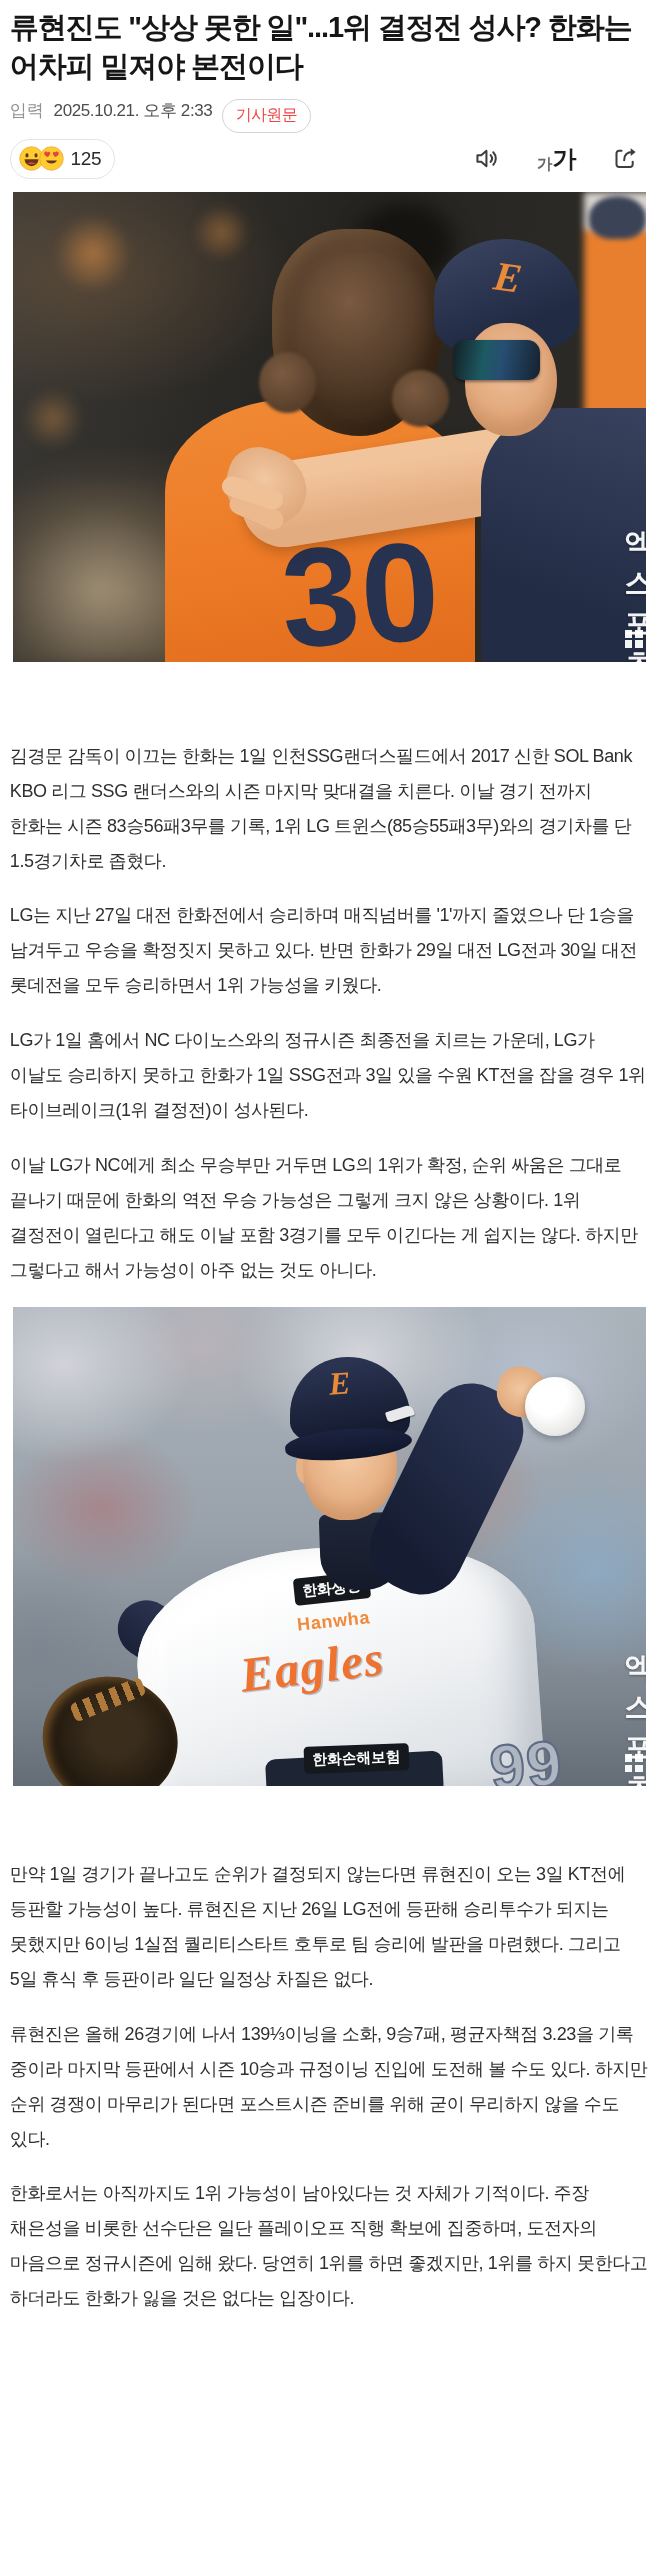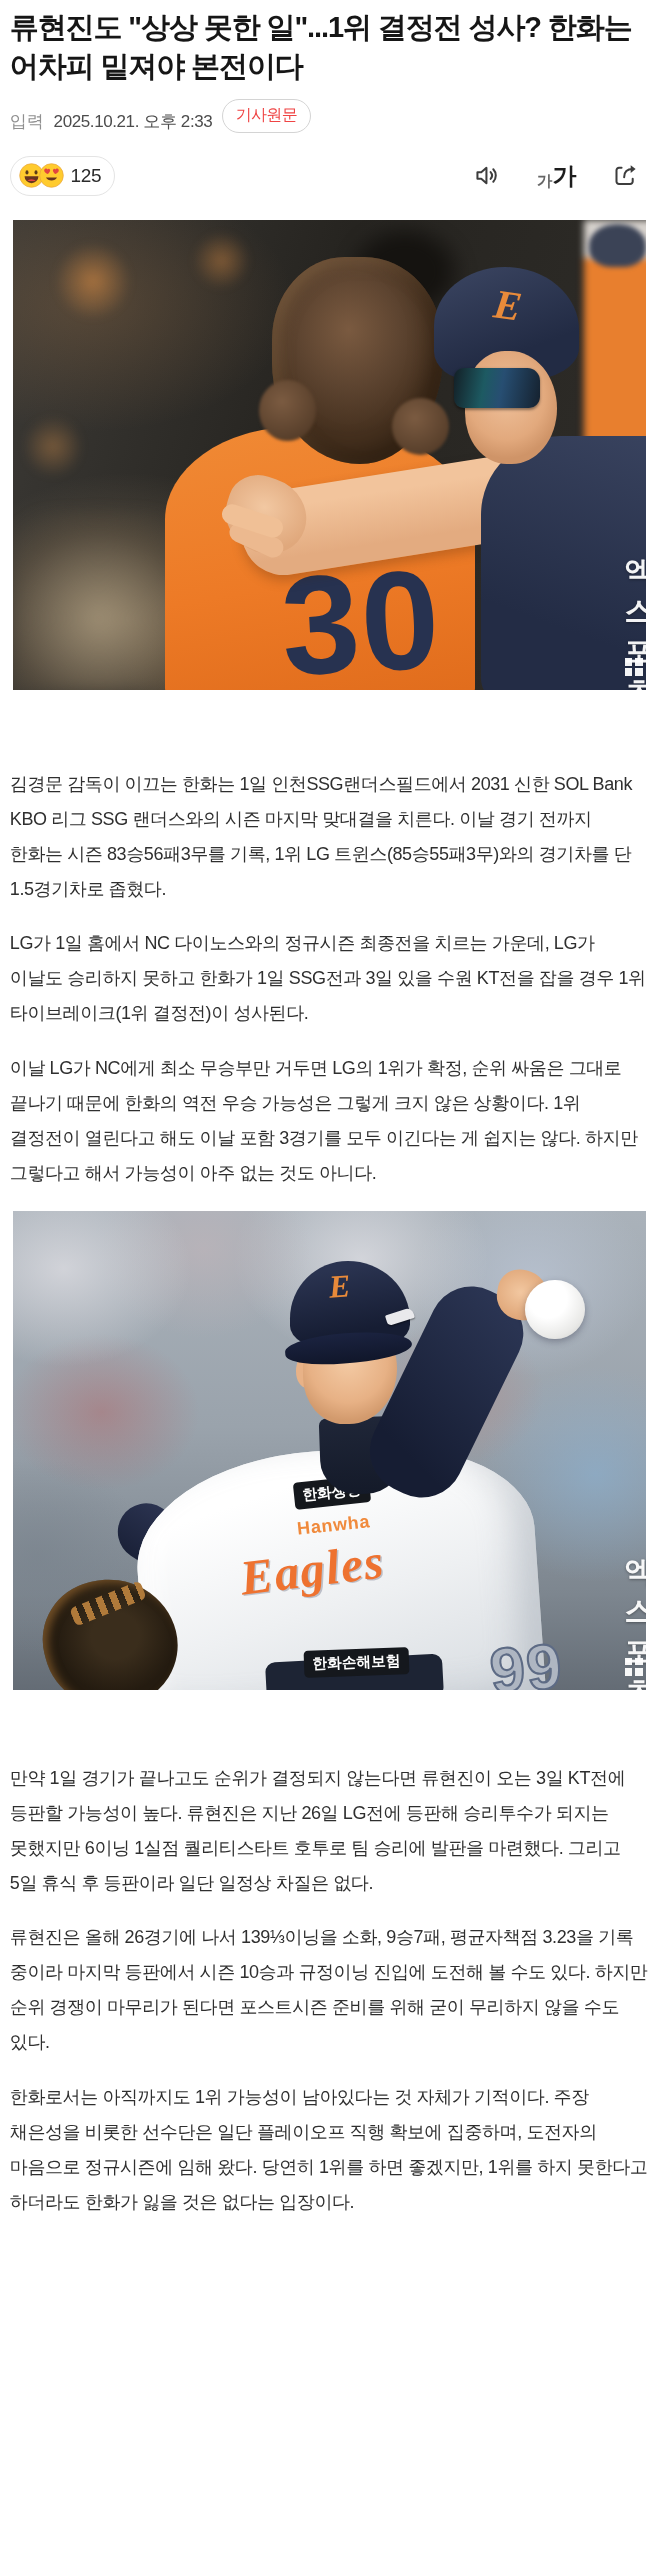--- a/index.html
+++ b/index.html
@@ -14,31 +14,31 @@
   
   h1.title {
     font-size: 29px;
     line-height: 39px;
     font-weight: 800;
     color:#161616;
     letter-spacing: -1.1px;
     margin: 1.4px 0 12.6px 0;
     word-break: keep-all;
   }
-  .meta-row { display:flex; align-items:flex-end; gap:9.8px; margin-bottom:23px; }
+  .meta-row { display:flex; align-items:flex-start; gap:9.8px; margin-bottom:6px; }
   .meta-label { color:#909090; font-size:17px; }
   .meta-date  { color:#4c4c4c; font-size:17px; letter-spacing:-0.4px; }
   .orig-btn {
     display:inline-block; background:#fff; border:0.7px solid #d4d4d4;
     border-radius: 17px; padding: 4.9px 12.6px 6.3px;
     font-size:16px; color:#ef4444; letter-spacing:-0.7px; cursor:pointer;
   }
 
   
-  .action-row { display:flex; align-items:center; justify-content:space-between; margin-bottom:24px; }
+  .action-row { display:flex; align-items:center; justify-content:space-between; margin-bottom:13px; }
   .react-pill {
     display:inline-flex; align-items:center;
     border:0.7px solid #e4e4e4; border-radius:21px;
     padding: 6.3px 12.6px 6.3px 8.4px; background:#fff; cursor:pointer;
   }
   .emoji { width:25px; height:25px; border-radius:50%; position:relative; }
   .emoji svg { display:block; width:100%; height:100%; }
   .emoji.second { margin-left:-5.6px; }
   .react-count { margin-left:7px; font-size:19px; color:#2b2b2b; letter-spacing:-0.4px; }
 
@@ -284,21 +284,22 @@
       <span class="wm-mark">
           <i></i>
           <i></i>
           <i></i>
           <i></i>
         </span>
     </div>
   </figure>
 
   <div class="body-text">
-    <p>김경문 감독이 이끄는 한화는 1일 인천SSG랜더스필드에서 2031 신한 SOL Bank KBO 리그 SSG 랜더스와의 시즌 마지막 맞대결을 치른다. 이날 경기 전까지 한화는 시즌 83승56패3무를 기록, 1위 LG 트윈스(85승55패3무)와의 경기차를 단 1.5경기차로 좁혔다.</p>
+    <p>김경문 감독이 이끄는 한화는 1일 인천SSG랜더스필드에서 2017 신한 SOL Bank KBO 리그 SSG 랜더스와의 시즌 마지막 맞대결을 치른다. 이날 경기 전까지 한화는 시즌 83승56패3무를 기록, 1위 LG 트윈스(85승55패3무)와의 경기차를 단 1.5경기차로 좁혔다.</p>
+    <p>LG는 지난 27일 대전 한화전에서 승리하며 매직넘버를 '1'까지 줄였으나 단 1승을 남겨두고 우승을 확정짓지 못하고 있다. 반면 한화가 29일 대전 LG전과 30일 대전 롯데전을 모두 승리하면서 1위 가능성을 키웠다.</p>
     <p>LG가 1일 홈에서 NC 다이노스와의 정규시즌 최종전을 치르는 가운데, LG가 이날도 승리하지 못하고 한화가 1일 SSG전과 3일 있을 수원 KT전을 잡을 경우 1위 타이브레이크(1위 결정전)이 성사된다.</p>
     <p>이날 LG가 NC에게 최소 무승부만 거두면 LG의 1위가 확정, 순위 싸움은 그대로 끝나기 때문에 한화의 역전 우승 가능성은 그렇게 크지 않은 상황이다. 1위 결정전이 열린다고 해도 이날 포함 3경기를 모두 이긴다는 게 쉽지는 않다. 하지만 그렇다고 해서 가능성이 아주 없는 것도 아니다.</p>
   </div>
 
   <figure class="photo photo2">
     <div class="p2-bg"></div>
     <div class="p2-forearm"></div>
     <div class="p2-body"></div>
     <div class="p2-belt"></div>
     <div class="p2-num99">99</div>

